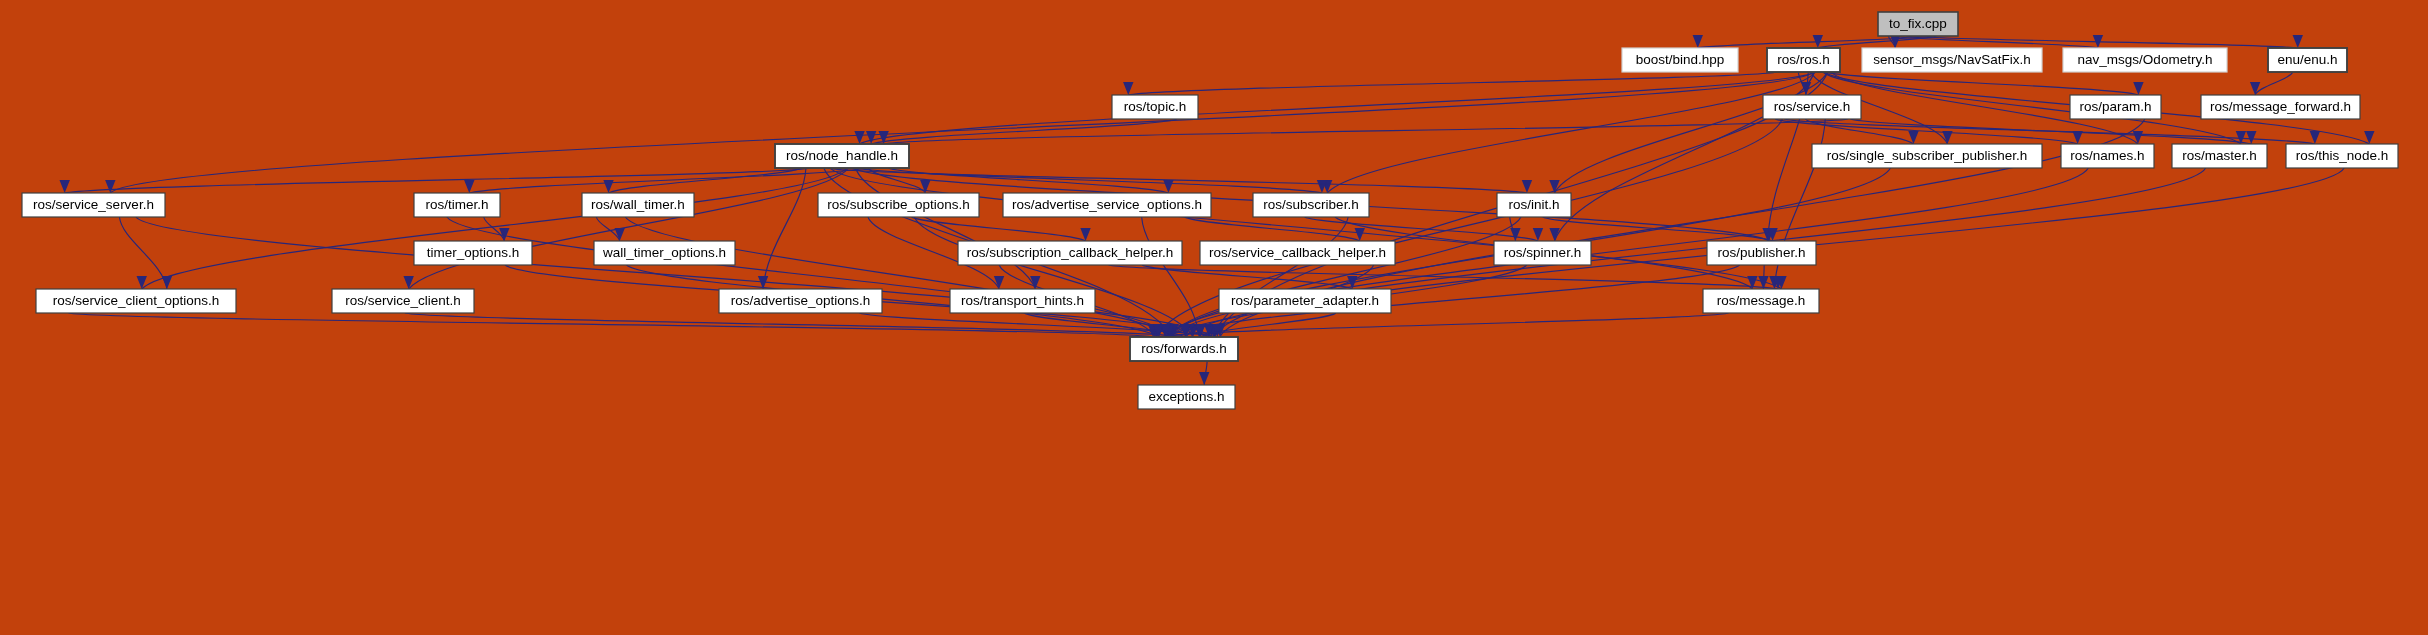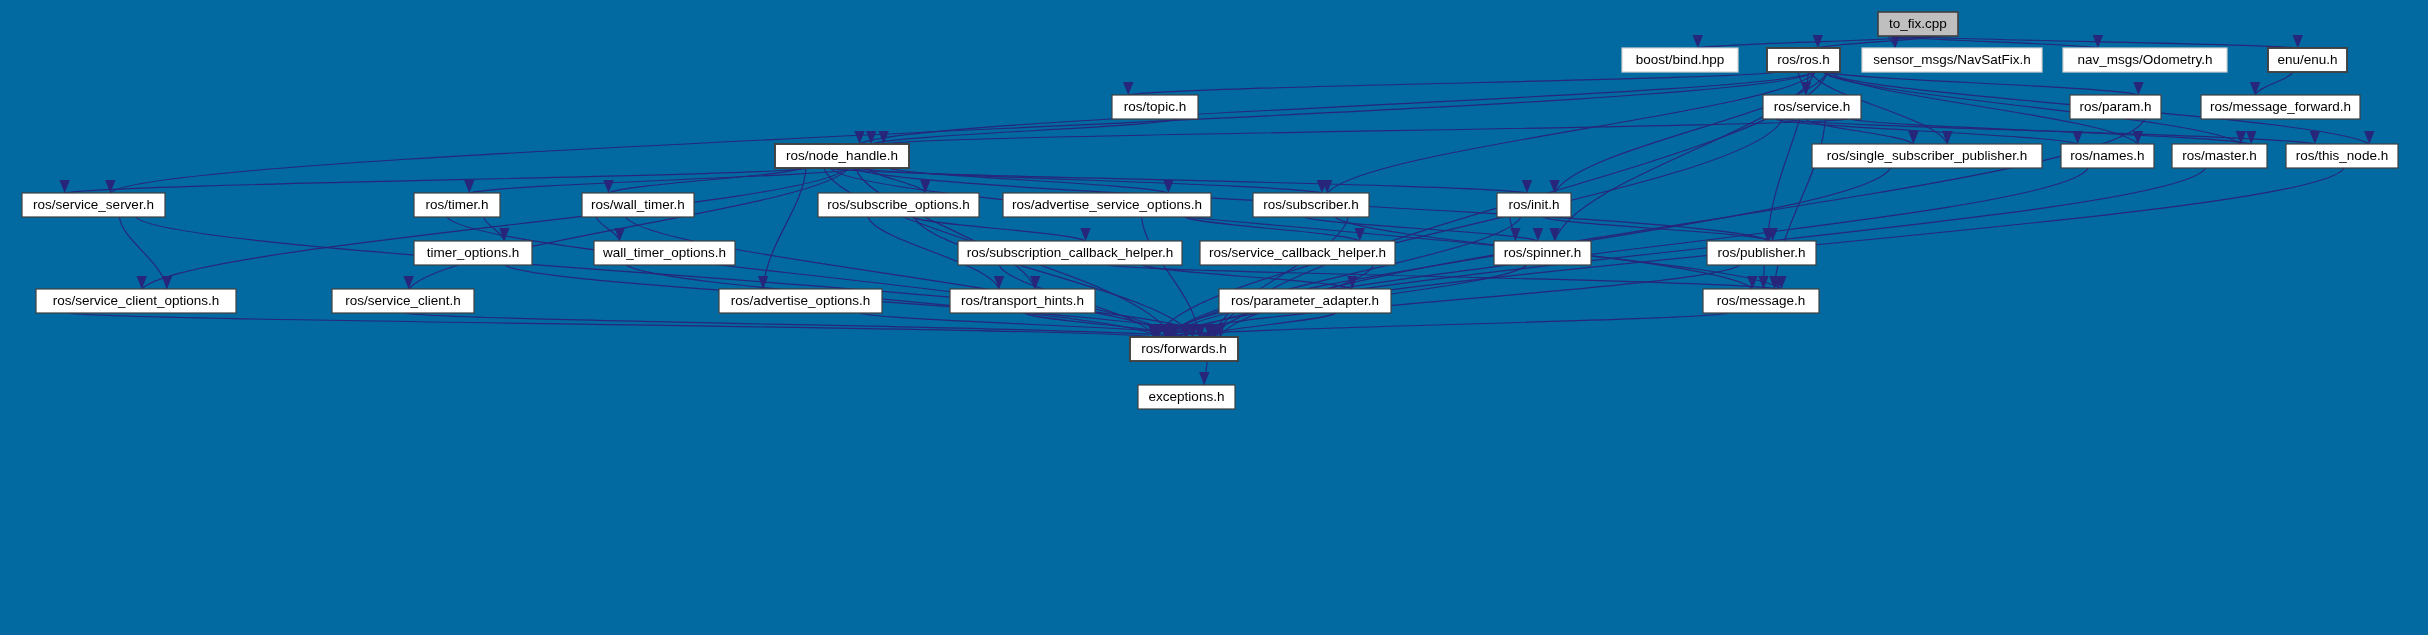--- a/index.html
+++ b/index.html
@@ -4,21 +4,21 @@
 <style>
   html, body {
     margin: 0;
     padding: 0;
     background: #ffffff;
   }
   #graph-root {
     position: relative;
     width: 2428px;
     height: 635px;
-    background: #0369a1;
+    background: #c2410c;
     font-family: "Liberation Sans", sans-serif;
     overflow: hidden;
   }
   svg#graph-canvas {
     position: absolute;
     top: 0;
     left: 0;
     width: 2428px;
     height: 635px;
     display: block;

